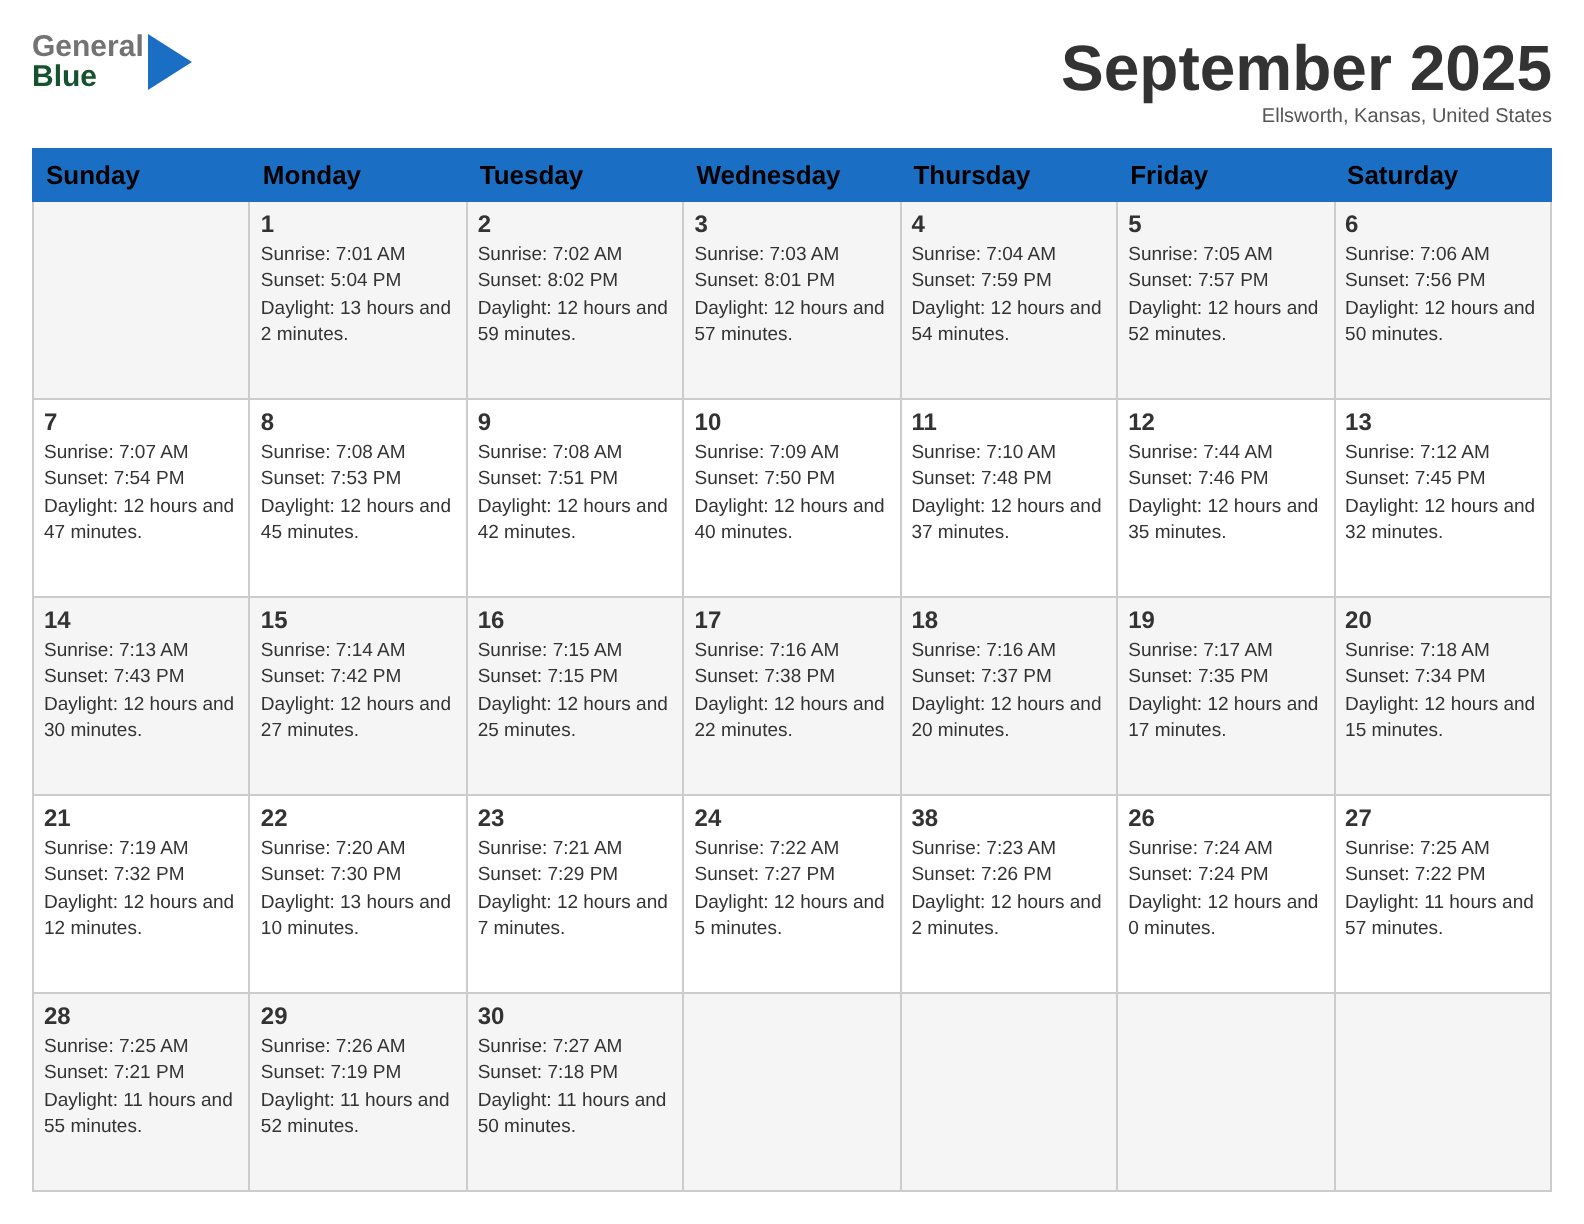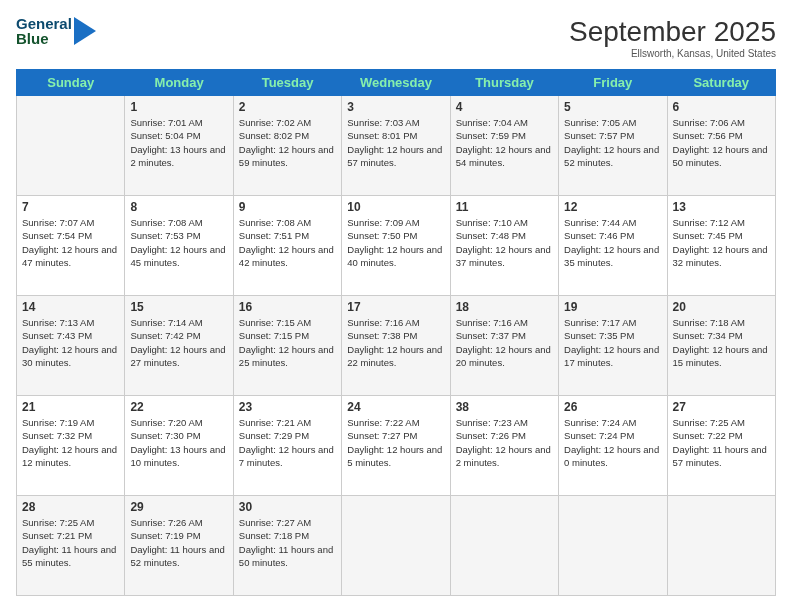--- a/index.html
+++ b/index.html
@@ -25,39 +25,39 @@
     }
     .logo {
       display: flex;
       flex-direction: column;
       align-items: flex-start;
     }
     .title-section {
       text-align: right;
     }
     .month-title {
-      font-size: 28px;
+      font-size: 32px;
       color: #333;
-      font-weight: normal;
+      font-weight: bold;
     }
     .location {
       font-size: 10px;
       color: #555;
     }
     .calendar {
       flex: 1;
       border: 1px solid #ccc;
       border-collapse: collapse;
       width: 100%;
       table-layout: fixed;
     }
     .calendar th {
       background-color: #1a6fc4;
-      color: #86efac;
-      text-align: center;
+      color: #000000;
+      text-align: left;
       padding: 5px 6px;
       font-size: 13px;
       border: 1px solid #1a6fc4;
     }
     .calendar td {
       vertical-align: top;
       border: 1px solid #ccc;
       padding: 4px 5px;
       font-size: 9.5px;
       color: #333;
@@ -80,21 +80,21 @@
     }
   </style>
 </head>
 <body>
 
 <div class="page">
   <div class="header">
     <div class="logo">
   <div style="display:flex;align-items:center;gap:2px">
     <div style="line-height:1">
-      <div style="font-size:15px;font-weight:bold;color:#0c4a6e;font-family:Arial">General</div>
+      <div style="font-size:15px;font-weight:bold;color:#737373;font-family:Arial">General</div>
       <div style="font-size:15px;font-weight:bold;color:#14532d;font-family:Arial">Blue</div>
     </div>
     <svg width="22" height="28" viewBox="0 0 22 28">
       <polygon points="0,0 22,14 0,28" fill="#1a6fc4"></polygon>
     </svg>
   </div>
 </div>
     <div class="title-section">
       <div class="month-title">September 2025</div>
       <div class="location">Ellsworth, Kansas, United States</div>

